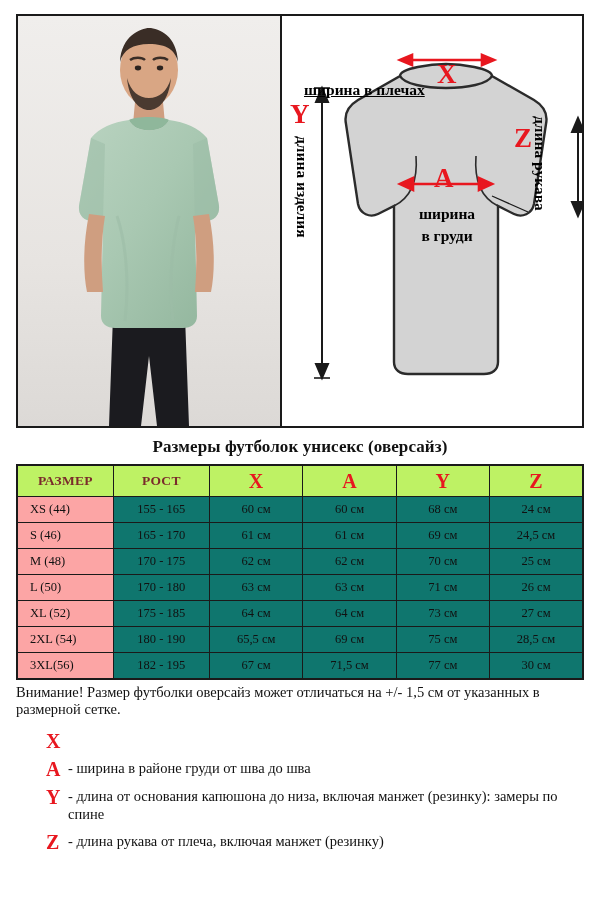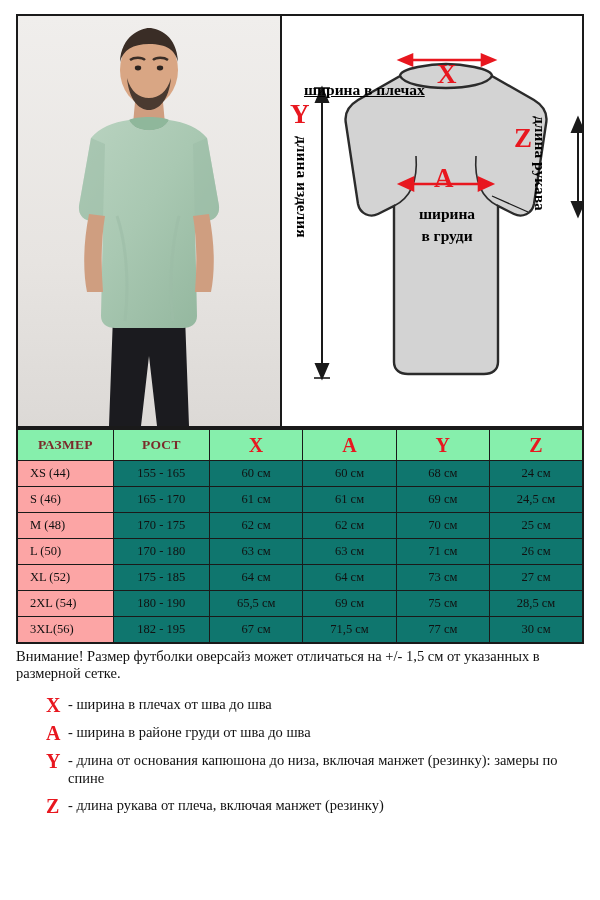--- a/index.html
+++ b/index.html
@@ -67,21 +67,21 @@
     margin: 9px 0 7px 0;
     letter-spacing: .1px;
   }
   table {
     width: 100%;
     border-collapse: collapse;
     border: 2px solid #1a1a1a;
     font-size: 13px;
   }
   thead th {
-    background: #86efac;
+    background: #bef264;
     border: 1px solid #1a1a1a;
     padding: 7px 2px;
     font-weight: bold;
     font-size: 13.5px;
     color: #7a2b2b;
     letter-spacing: .3px;
   }
   thead th.letter { color: #e8171f; font-size: 20px; padding: 3px 2px; }
   tbody td {
     border: 1px solid #1a1a1a;
@@ -242,20 +242,21 @@
       <div class="lbl lbl-text" style="left:60px; top:212px; width:210px; text-align:center;">в груди</div>
 
       <div class="lbl lbl-letter" style="left:8px; top:84px;">Y</div>
       <div class="lbl lbl-text vert" style="left:12px; top:120px; height:230px;">длина изделия</div>
 
       <div class="lbl lbl-letter" style="left:232px; top:108px;">Z</div>
       <div class="lbl lbl-text vert" style="left:250px; top:100px; height:210px;">длина рукава</div>
     </div>
   </div>
 
+  <div class="table-title">Размеры футболок унисекс (оверсайз)</div>
 
   <table>
     <thead>
       <tr>
         <th class="col-size">РАЗМЕР</th>
         <th class="col-rost">РОСТ</th>
         <th class="col-x letter">X</th>
         <th class="col-a letter">A</th>
         <th class="col-y letter">Y</th>
         <th class="col-z letter">Z</th>
@@ -319,21 +320,20 @@
         <td>30 см</td>
       </tr>
     </tbody>
   </table>
 
   <div class="warning">Внимание! Размер футболки оверсайз может отличаться на +/- 1,5 см от указанных в размерной сетке.</div>
 
   <div class="legend">
     <div class="legend-row">
       <span class="legend-letter">X</span>
-      <span class="legend-text">- ширина в плечах от шва до шва</span>
     </div>
     <div class="legend-row">
       <span class="legend-letter">A</span>
       <span class="legend-text">- ширина в районе груди от шва до шва</span>
     </div>
     <div class="legend-row">
       <span class="legend-letter">Y</span>
       <span class="legend-text">- длина от основания капюшона до низа, включая манжет (резинку): замеры по спине</span>
     </div>
     <div class="legend-row">

